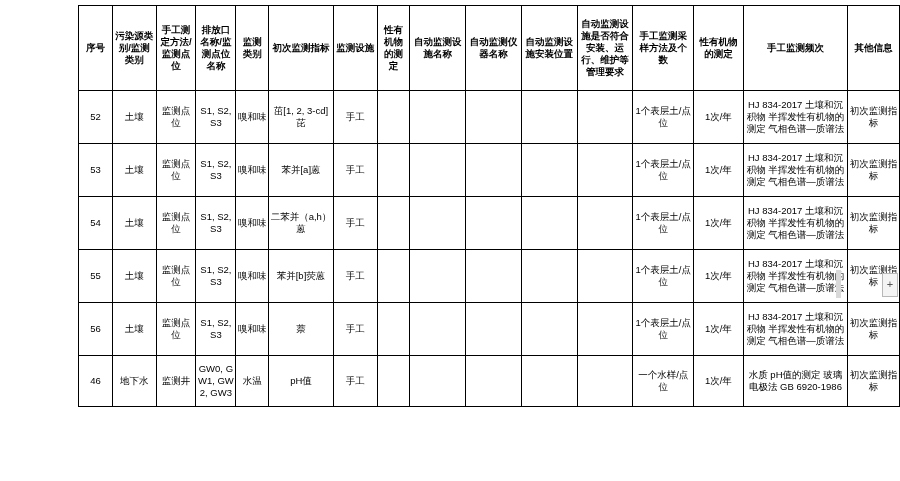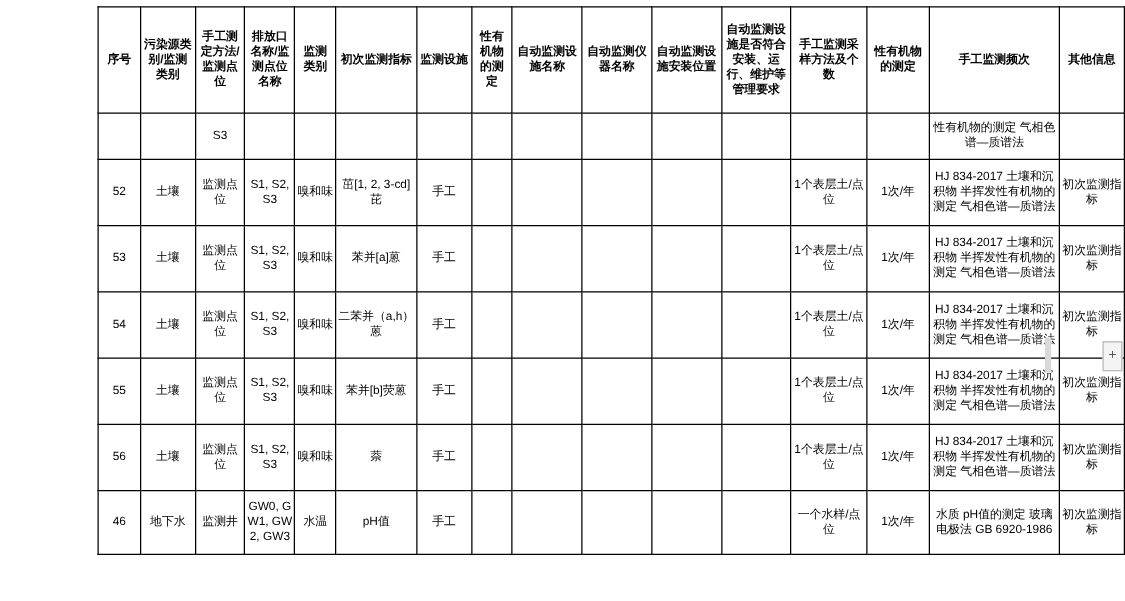--- a/index.html
+++ b/index.html
@@ -113,38 +113,20 @@
         <th>自动监测仪器名称</th>
         <th>自动监测设施安装位置</th>
         <th>自动监测设施是否符合安装、运行、维护等管理要求</th>
         <th>手工监测采样方法及个数</th>
         <th>性有机物的测定</th>
         <th>手工监测频次</th>
         <th>其他信息</th>
       </tr>
     </thead>
     <tbody>
-      <tr class="r-first">
-        <td></td>
-        <td></td>
-        <td>S3</td>
-        <td></td>
-        <td></td>
-        <td></td>
-        <td></td>
-        <td></td>
-        <td></td>
-        <td></td>
-        <td></td>
-        <td></td>
-        <td></td>
-        <td></td>
-        <td>性有机物的测定 气相色谱—质谱法</td>
-        <td></td>
-      </tr>
       <tr class="r-body">
         <td>52</td>
         <td>土壤</td>
         <td>监测点位</td>
         <td>S1, S2, S3</td>
         <td>嗅和味</td>
         <td>茁[1, 2, 3-cd]芘</td>
         <td>手工</td>
         <td></td>
         <td></td>

